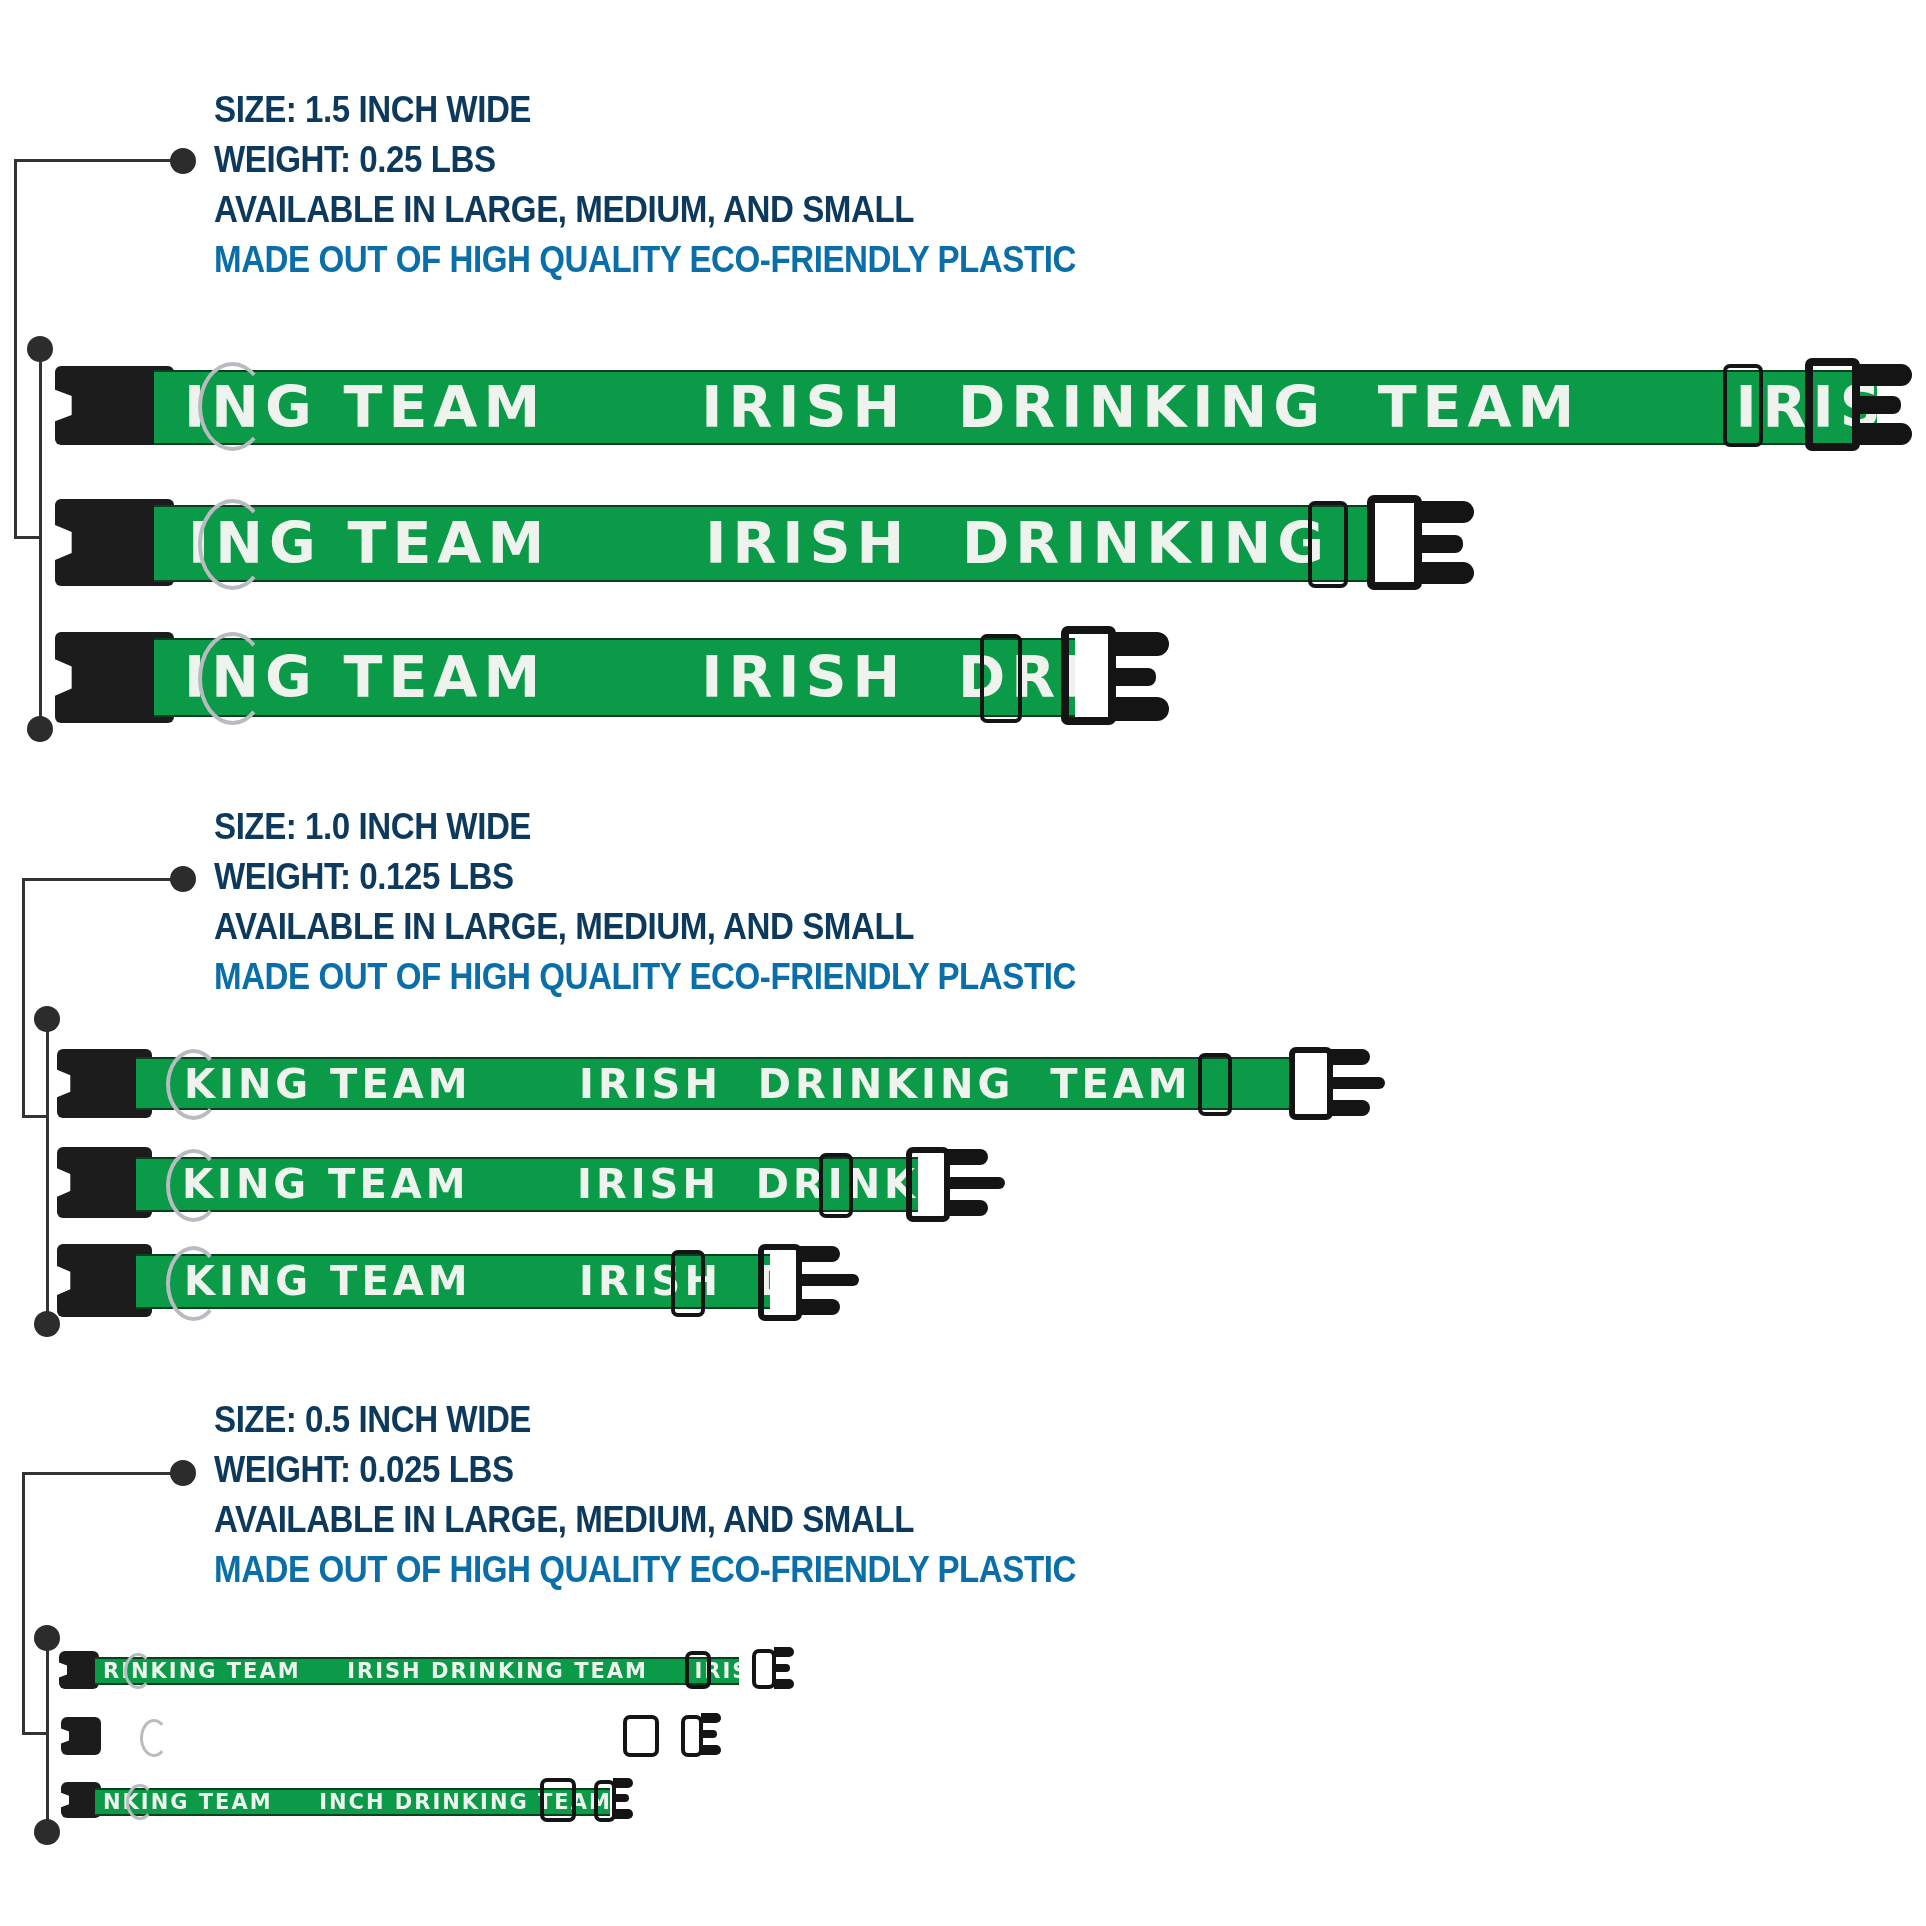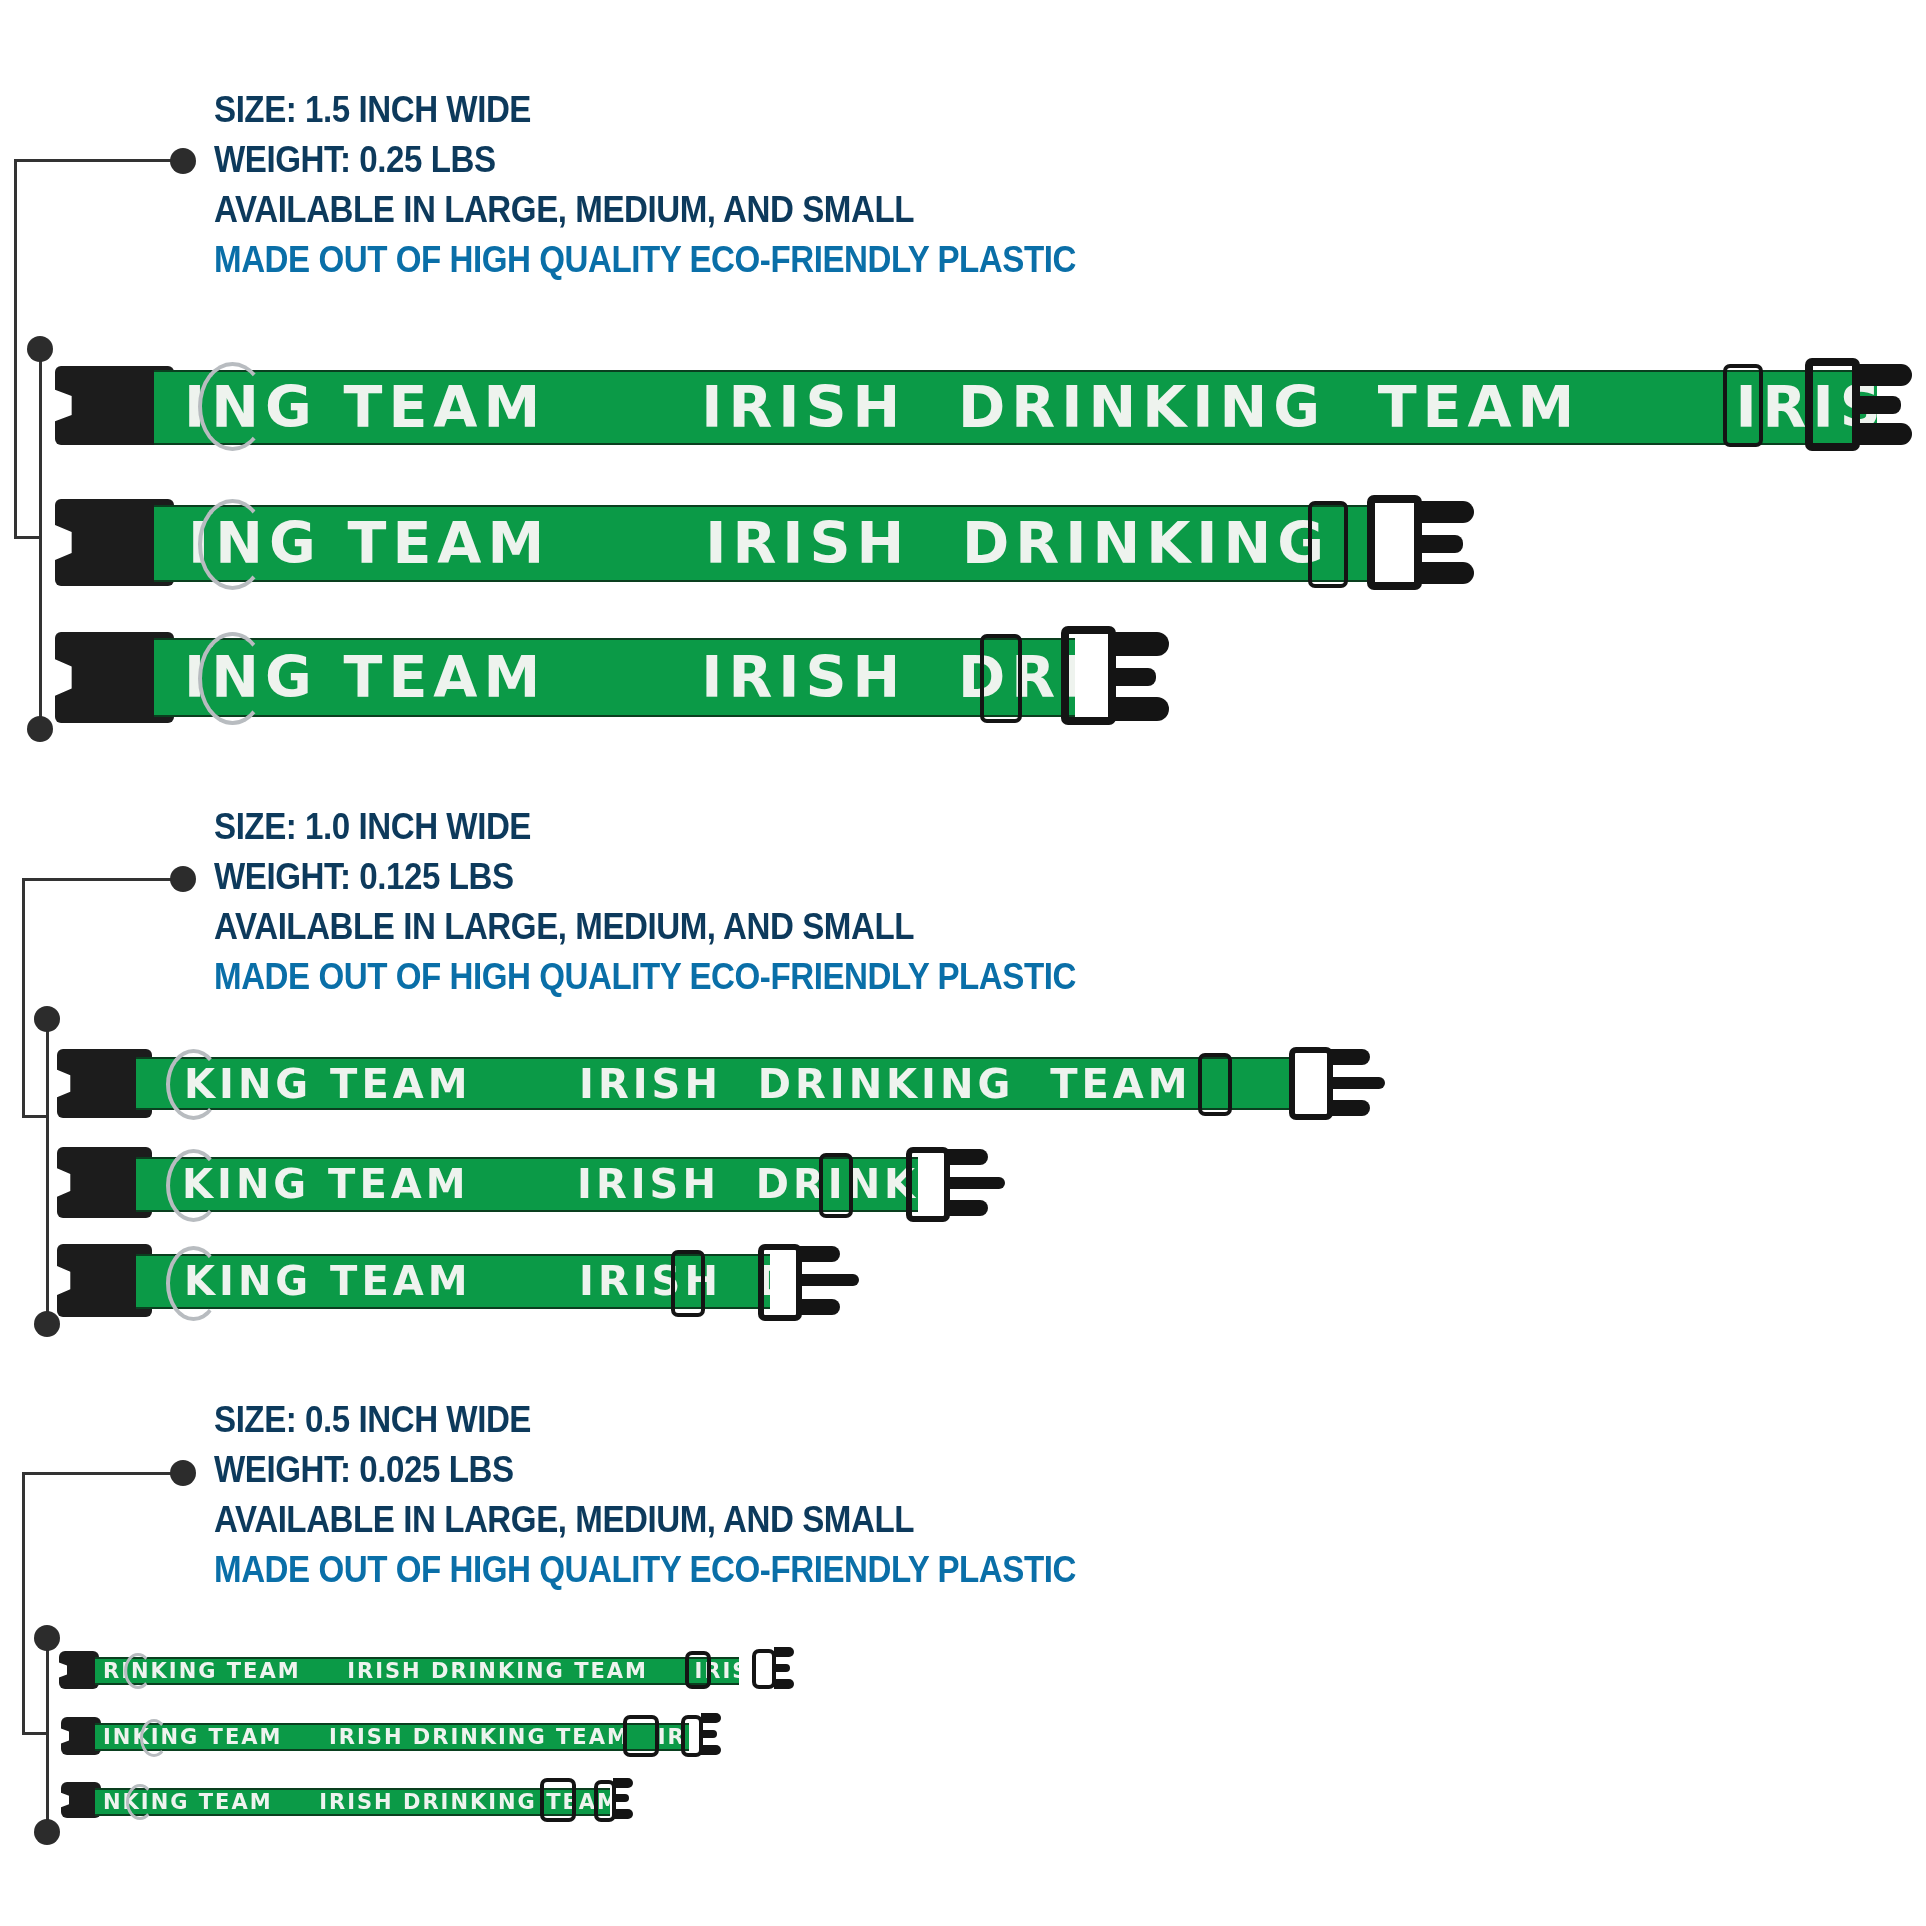--- a/index.html
+++ b/index.html
@@ -169,37 +169,34 @@
   <div class="slider" style="left:693px;top:4px;width:24px;height:40px;border-width:4px;"></div>
   <div class="buckle-m" style="left:715px;top:0;width:24px;height:48px;">
     <div class="abs" style="left:0;top:2px;width:20px;height:10px;background:#141414;border-radius:0 6px 6px 0;"></div>
     <div class="abs" style="left:0;top:19px;width:16px;height:8px;background:#141414;border-radius:0 4px 4px 0;"></div>
     <div class="abs" style="left:0;top:34px;width:20px;height:10px;background:#141414;border-radius:0 6px 6px 0;"></div>
   </div>
 </div>
 
 <div class="collar" style="left:61px;top:1711px;width:673px;height:50px;">
   <div class="buckle-f" style="left:0;top:6px;width:40px;height:38px;clip-path:polygon(0 0,100% 0,100% 100%,0 100%,0 70%,20% 62%,20% 38%,0 30%);"></div>
-  <div class="strap" style="left:34px;top:12px;width:594px;height:28px;font-size:21px;line-height:25px;padding-left:8px;letter-spacing:2px;">
-    <span style="white-space:pre;">INKING TEAM     IRISH DRINKING TEAM   IR</span>
-  </div>
   <div class="ring" style="left:79px;top:8px;width:28px;height:38px;border-width:3px;"></div>
   <div class="slider" style="left:562px;top:4px;width:36px;height:42px;border-width:4px;"></div>
   <div class="slider" style="left:620px;top:4px;width:22px;height:42px;border-width:4px;"></div>
   <div class="buckle-m" style="left:640px;top:0;width:24px;height:48px;">
     <div class="abs" style="left:0;top:2px;width:20px;height:10px;background:#141414;border-radius:0 6px 6px 0;"></div>
     <div class="abs" style="left:0;top:19px;width:16px;height:8px;background:#141414;border-radius:0 4px 4px 0;"></div>
     <div class="abs" style="left:0;top:34px;width:20px;height:10px;background:#141414;border-radius:0 6px 6px 0;"></div>
   </div>
 </div>
 
 <div class="collar" style="left:61px;top:1776px;width:594px;height:48px;">
   <div class="buckle-f" style="left:0;top:6px;width:40px;height:36px;clip-path:polygon(0 0,100% 0,100% 100%,0 100%,0 70%,20% 62%,20% 38%,0 30%);"></div>
   <div class="strap" style="left:34px;top:12px;width:515px;height:28px;font-size:21px;line-height:25px;padding-left:8px;letter-spacing:2px;">
-    <span style="white-space:pre;">NKING TEAM     IRISH DRINKING TEAM</span>
+    <span style="white-space:pre;">NKING TEAM     INCH DRINKING TEAM</span>
   </div>
   <div class="ring" style="left:65px;top:8px;width:28px;height:36px;border-width:3px;"></div>
   <div class="slider" style="left:479px;top:2px;width:36px;height:44px;border-width:4px;"></div>
   <div class="slider" style="left:533px;top:4px;width:22px;height:42px;border-width:4px;"></div>
   <div class="buckle-m" style="left:552px;top:0;width:24px;height:46px;">
     <div class="abs" style="left:0;top:2px;width:20px;height:10px;background:#141414;border-radius:0 6px 6px 0;"></div>
     <div class="abs" style="left:0;top:18px;width:16px;height:8px;background:#141414;border-radius:0 4px 4px 0;"></div>
     <div class="abs" style="left:0;top:33px;width:20px;height:10px;background:#141414;border-radius:0 6px 6px 0;"></div>
   </div>
 </div>

